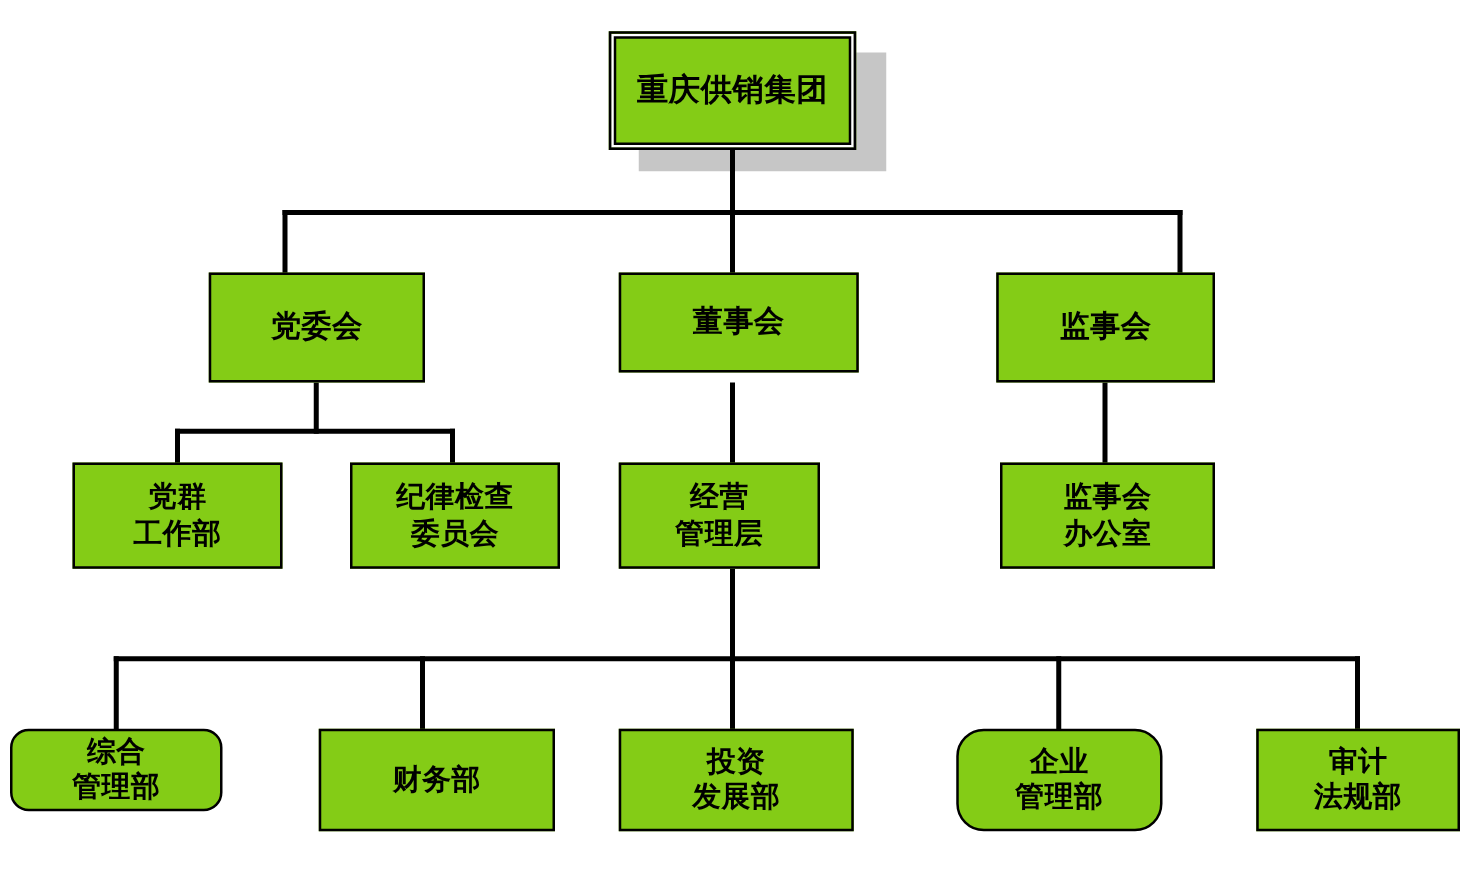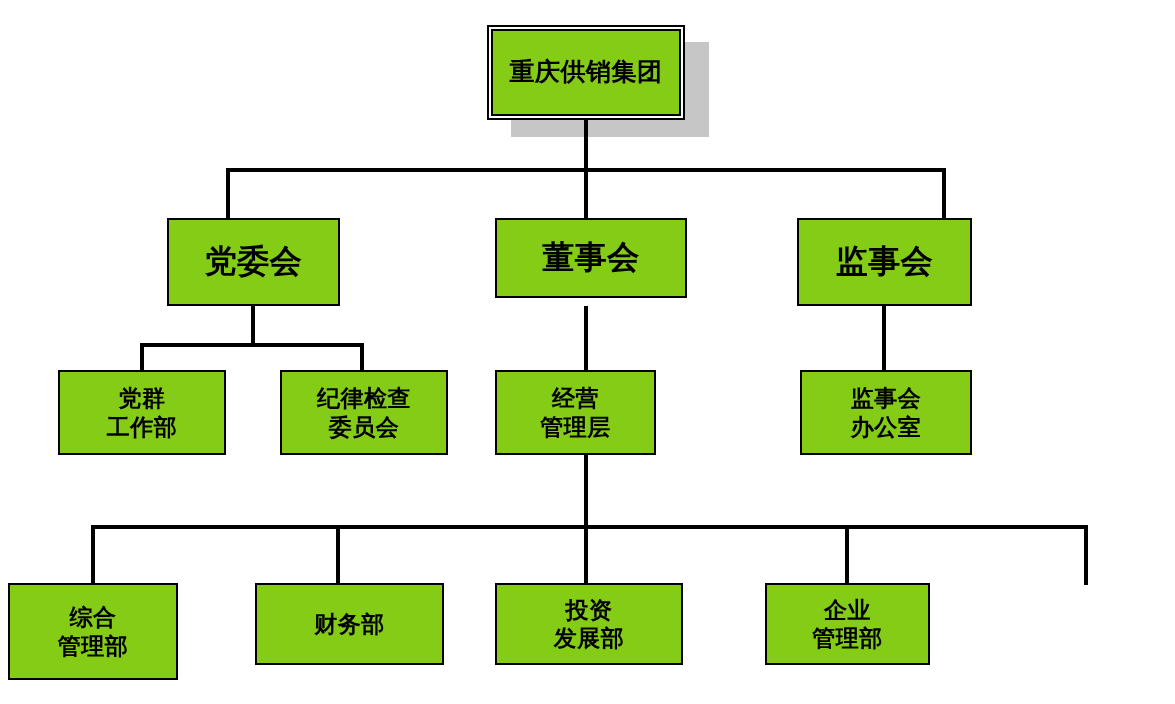--- a/index.html
+++ b/index.html
@@ -44,21 +44,21 @@
     box-shadow: 0 0 0 2px #ffffff inset, 0 0 0 4px #000000 inset;
     z-index: 6;
   }
   .root-shadow {
     position: absolute;
     background: #c6c6c6;
     z-index: 1;
   }
 
   .size-xl  .node-label { font-size: 25px; }
-  .size-lg  .node-label { font-size: 32px; }
+  .size-lg  .node-label { font-size: 24px; }
   .size-md  .node-label { font-size: 23px; }
 
   
   .conn {
     position: absolute;
     background: #000000;
     z-index: 2;
   }
 </style>
 </head>
@@ -120,33 +120,37 @@
   </div>
 
   <div class="conn" style="left:584px; top:455px; width:4px; height:74px;"></div>
   <div class="conn" style="left:91px; top:525px; width:997px; height:4px;"></div>
   <div class="conn" style="left:91px; top:525px; width:4px; height:60px;"></div>
   <div class="conn" style="left:336px; top:525px; width:4px; height:60px;"></div>
   <div class="conn" style="left:584px; top:525px; width:4px; height:60px;"></div>
   <div class="conn" style="left:845px; top:525px; width:4px; height:60px;"></div>
   <div class="conn" style="left:1084px; top:525px; width:4px; height:60px;"></div>
 
-  <div class="node size-md" style="left:8px; top:583px; width:170px; height:97px;">
+  <div class="node size-md" style="left:8px; top:583px; width:170px; height:66px;border-radius:15px;">
     <span class="node-label">综合
 管理部</span>
   </div>
 
   <div class="node size-md" style="left:255px; top:583px; width:189px; height:82px;">
     <span class="node-label">财务部</span>
   </div>
 
   <div class="node size-md" style="left:495px; top:583px; width:188px; height:82px;">
     <span class="node-label">投资
 发展部</span>
   </div>
 
-  <div class="node size-md" style="left:765px; top:583px; width:165px; height:82px;">
+  <div class="node size-md" style="left:765px; top:583px; width:165px; height:82px;border-radius:22px;">
     <span class="node-label">企业
 管理部</span>
   </div>
 
+  <div class="node size-md" style="left:1005px; top:583px; width:163px; height:82px;">
+    <span class="node-label">审计
+法规部</span>
+  </div>
 
 </div>
 
 </body></html>

